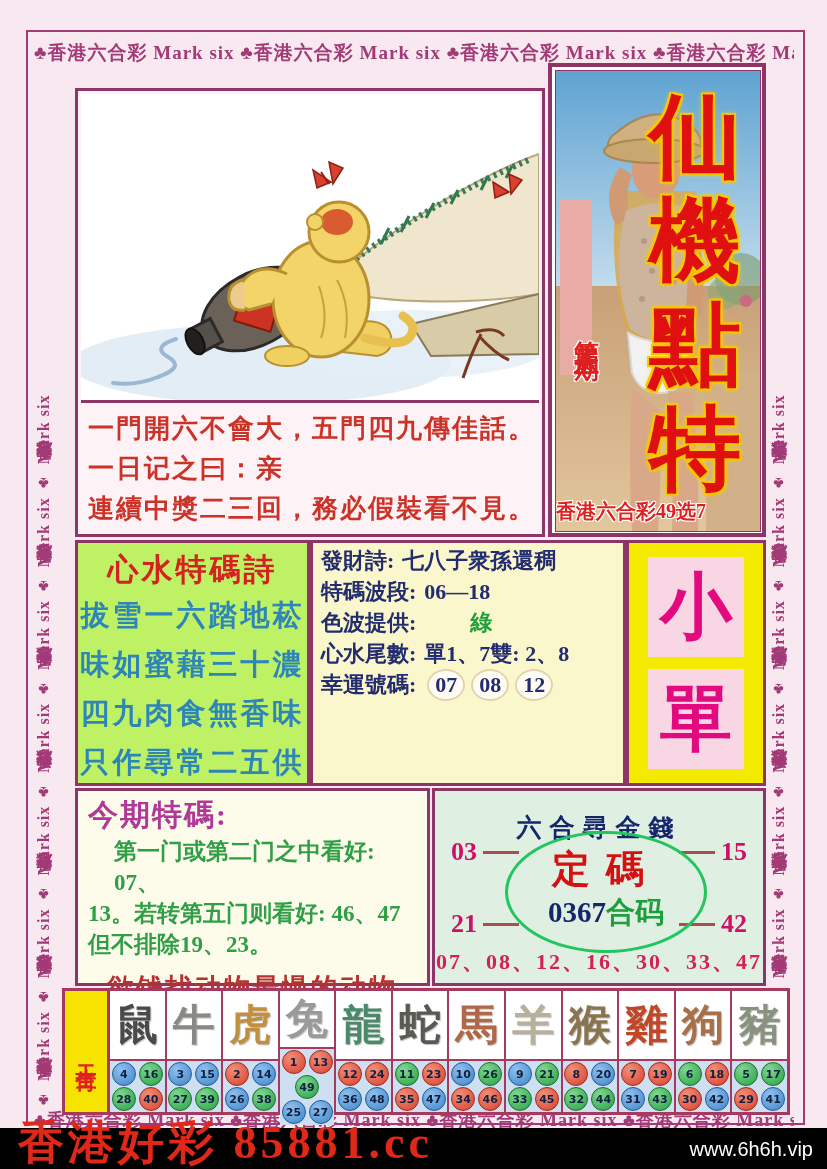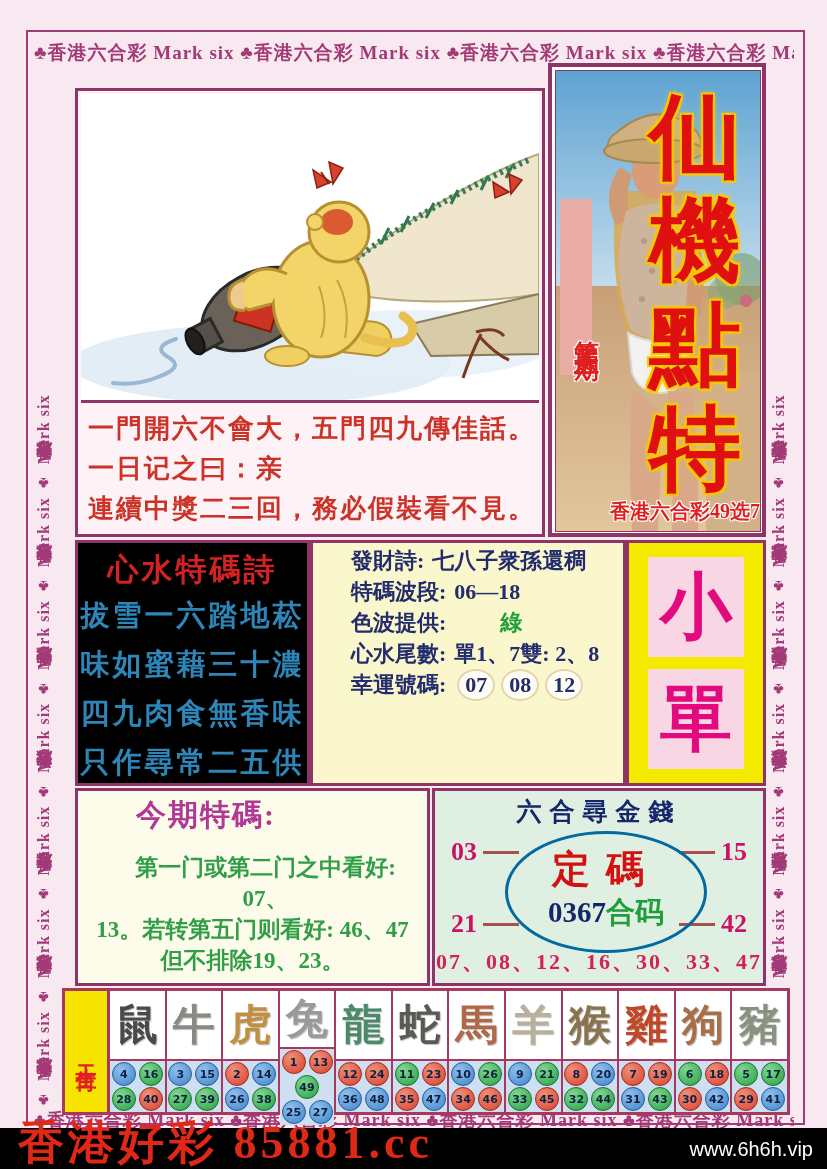--- a/index.html
+++ b/index.html
@@ -8,62 +8,62 @@
   
   .frame{position:absolute;left:26px;top:30px;right:22px;bottom:44px;border:2px solid #a23a78;pointer-events:none;}
   .band{position:absolute;color:#a23a78;font-weight:bold;font-size:19px;letter-spacing:1px;white-space:nowrap;overflow:hidden;}
   #band-top{left:34px;top:40px;width:760px;height:26px;}
   #band-bottom{left:34px;top:1108px;width:760px;height:22px;font-size:18px;}
   .vband{position:absolute;top:70px;bottom:60px;width:26px;writing-mode:vertical-rl;transform:rotate(180deg);
          color:#a23a78;font-weight:bold;font-size:16px;letter-spacing:1px;overflow:hidden;white-space:nowrap;}
   #band-left{left:34px;}
   #band-right{right:32px;}
   
-  .pbox{position:absolute;border:3px solid #8c3566;box-sizing:border-box;background:#000000;}
+  .pbox{position:absolute;border:3px solid #8c3566;box-sizing:border-box;background:#bef264;}
   
   #left-col{left:75px;top:88px;width:470px;height:449px;background:#fdf2f6;}
   #illu{position:absolute;left:3px;top:3px;width:458px;height:306px;background:#fff;border-bottom:3px solid #8c3566;overflow:hidden;}
   #diary{position:absolute;left:10px;top:318px;width:450px;height:125px;color:#cc3328;font-weight:bold;}
   #diary .dl{font-size:26px;line-height:40px;letter-spacing:2px;}
   
   #photo-panel{left:548px;top:63px;width:218px;height:474px;border-width:4px;background:#fff;padding:3px;}
   #photo-inner{position:relative;width:204px;height:460px;border:1px solid #8c3566;overflow:hidden;background:#bcd8e8;}
   #main-title{position:absolute;right:6px;top:14px;width:118px;text-align:center;line-height:104px;
       font-size:92px;font-weight:bold;color:#e01010;
       text-shadow:2px 2px 0 #f8c800,-2px -2px 0 #f8c800,2px -2px 0 #f8c800,-2px 2px 0 #f8c800,0 0 6px #ffd700;}
   #main-title span{display:block;}
   #issue-label{position:absolute;left:14px;top:250px;writing-mode:vertical-rl;text-orientation:upright;
       font-size:25px;font-weight:bold;color:#e02020;letter-spacing:4px;
       text-shadow:1px 1px 0 #fff,-1px -1px 0 #fff,1px -1px 0 #fff,-1px 1px 0 #fff;}
-  #photo-caption{position:absolute;left:0;bottom:6px;width:100%;text-align:right;font-size:20px;font-weight:bold;color:#e02020;
+  #photo-caption{position:absolute;left:0;bottom:6px;width:100%;text-align:left;font-size:20px;font-weight:bold;color:#e02020;
       text-shadow:1px 1px 0 #fff,-1px -1px 0 #fff,1px -1px 0 #fff,-1px 1px 0 #fff;}
   
   #heart-box{left:75px;top:540px;width:235px;height:246px;text-align:center;overflow:hidden;}
   #heart-box .ht{font-size:31px;font-weight:bold;color:#d42222;letter-spacing:3px;margin-top:6px;}
   #heart-box .hl{font-size:29px;font-weight:bold;color:#2e86b8;letter-spacing:3px;line-height:49px;}
   #reco-box{left:310px;top:540px;width:316px;height:246px;background:#fbf7cc;padding:2px 8px;}
   #reco-box .rt{text-align:center;font-size:34px;font-weight:bold;color:#d43c10;letter-spacing:10px;
       text-shadow:1px 1px 0 #f0a800;}
-  .rrow{font-size:22px;font-weight:bold;color:#222c6e;line-height:31px;white-space:nowrap;margin-left:30px;}
+  .rrow{font-size:22px;font-weight:bold;color:#222c6e;line-height:31px;white-space:nowrap;}
   .rrow .lab{margin-right:8px;}
   .rrow .green{color:#1f9e3c;margin-left:46px;}
   .lucky-circle{display:inline-block;min-width:34px;height:28px;line-height:28px;border:2px solid #e3d3ae;border-radius:50%;
       text-align:center;margin:0 3px;background:#fffdf3;}
   #xiaodan-box{left:626px;top:540px;width:140px;height:246px;background:#f4ea00;border-color:#8c3566;
       display:flex;flex-direction:column;align-items:center;justify-content:space-around;padding:8px 0;}
   .xd{width:96px;height:100px;background:#f8d6e4;display:flex;align-items:center;justify-content:center;
       font-size:72px;font-weight:bold;color:#e20a7e;}
   
   #special-box{left:75px;top:788px;width:355px;height:198px;background:#fdfbea;padding:4px 10px;}
-  #special-box .st{font-size:30px;font-weight:bold;color:#b03896;letter-spacing:2px;margin-left:48px;}
-  #special-box .sb{font-size:23px;font-weight:bold;color:#2f9e46;line-height:31px;margin-top:16px;text-align:center;}
+  #special-box .st{font-size:30px;font-weight:bold;color:#b03896;letter-spacing:2px;}
+  #special-box .sb{font-size:23px;font-weight:bold;color:#2f9e46;line-height:31px;margin-top:0;}
   #special-box .sf{font-size:27px;font-weight:bold;color:#b33232;text-align:center;margin-top:10px;letter-spacing:2px;}
   #money-box{left:432px;top:788px;width:334px;height:198px;background:#dff0e3;}
-  #money-box .mt{text-align:center;font-size:25px;font-weight:bold;color:#16266a;letter-spacing:8px;margin-top:4px;}
-  #ellipse{position:absolute;left:70px;top:40px;width:196px;height:116px;border:3px solid #0369a1;border-radius:50%;
+  #money-box .mt{text-align:center;font-size:25px;font-weight:bold;color:#16266a;letter-spacing:8px;margin-top:20px;}
+  #ellipse{position:absolute;left:70px;top:40px;width:196px;height:116px;border:3px solid #22c55e;border-radius:50%;
       text-align:center;background:transparent;}
   #ellipse .dm{font-size:38px;font-weight:bold;color:#d41010;letter-spacing:16px;margin-top:10px;}
   #ellipse .ds{font-size:29px;font-weight:bold;margin-top:-2px;}
   #ellipse .ds .n{color:#16266a;} #ellipse .ds .t{color:#1f9e3c;}
   .corner{position:absolute;font-size:26px;font-weight:bold;color:#cc1166;}
   .mline{position:absolute;height:3px;background:#a85050;}
   #money-bottom{position:absolute;left:0;bottom:6px;width:100%;text-align:center;
       font-size:22px;font-weight:bold;color:#d42255;letter-spacing:2px;}
   
   #zodiac{position:absolute;left:62px;top:988px;width:728px;height:127px;background:#fdf2f6;

